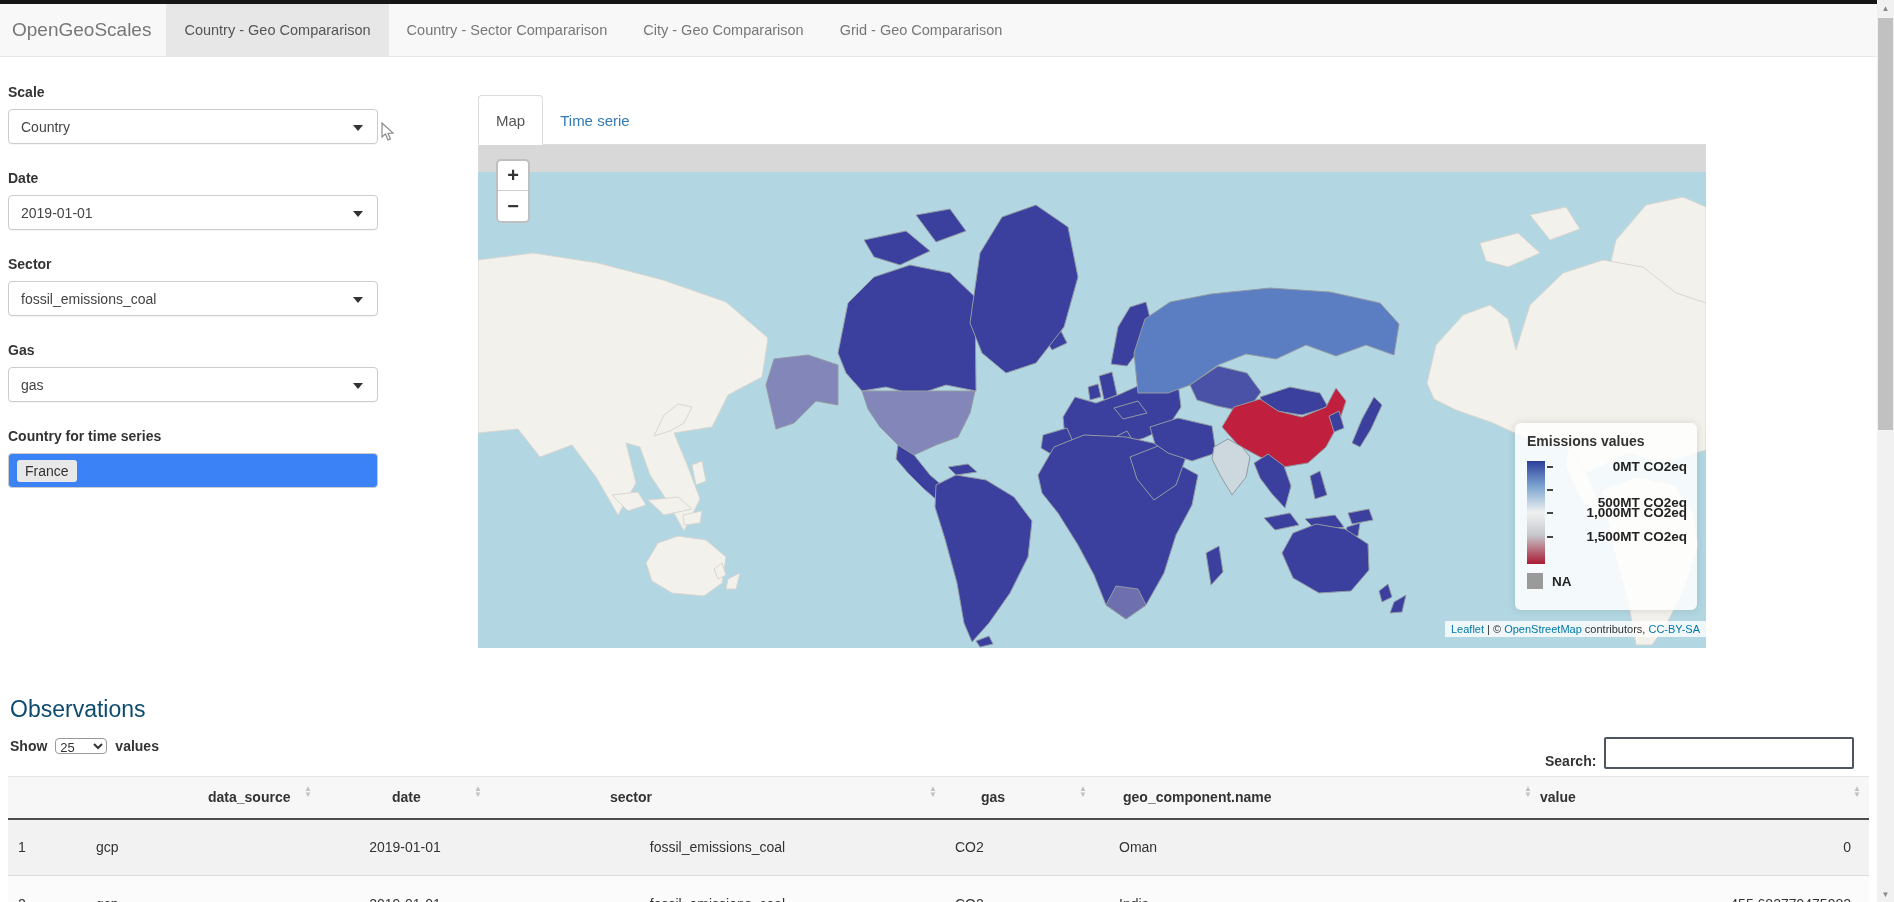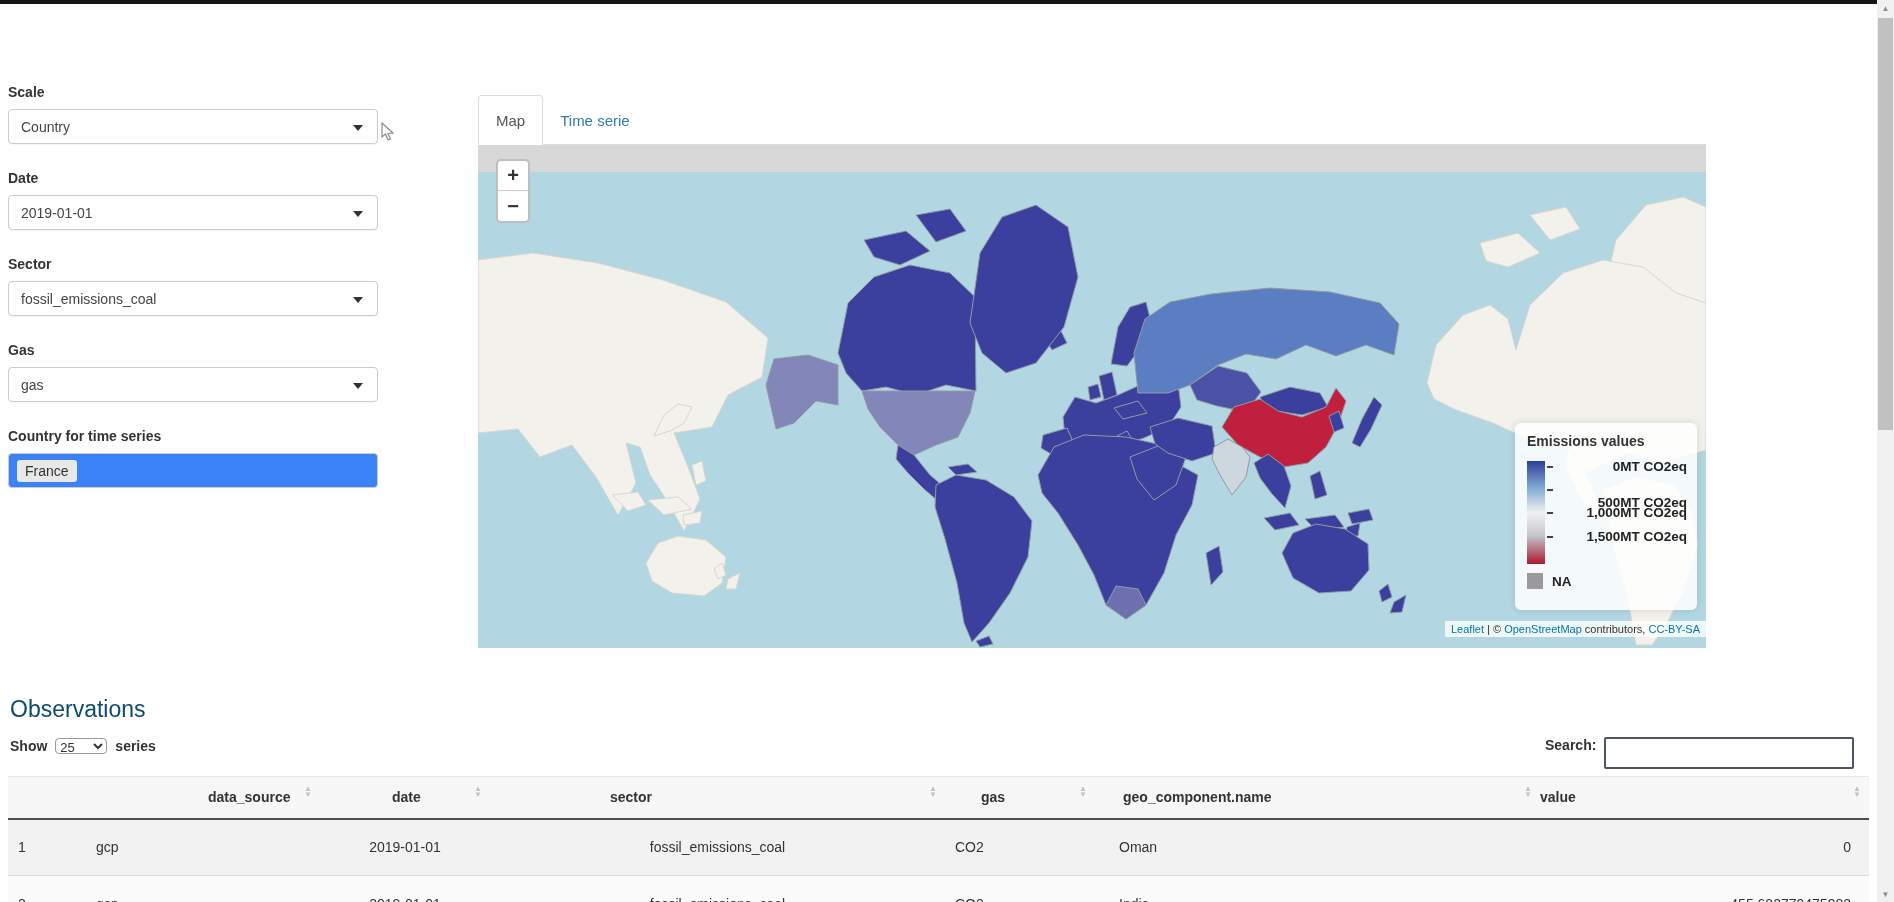--- a/index.html
+++ b/index.html
@@ -73,21 +73,21 @@
   .attribution { position:absolute; right:0; bottom:11px; background:rgba(255,255,255,0.8);
     padding:2px 6px; font-size:11px; color:#333; z-index:25; }
   .attribution a { color:#0078A8; text-decoration:none; }
 
   
   .obs-title { position:absolute; left:10px; top:696px; font-size:23px; font-weight:400; color:#0c4a6e; }
   .show-group { position:absolute; left:10px; top:738px; display:flex; align-items:center;
     gap:8px; font-size:14px; font-weight:bold; color:#333; }
   .show-group select { height:16px; width:52px; font-size:13px; border:1px solid #999;
     border-radius:4px; background:#fff; color:#333; }
-  .search-group { position:absolute; left:1545px; top:737px; display:flex; align-items:flex-start; gap:8px; }
+  .search-group { position:absolute; left:1545px; top:737px; display:flex; align-items:flex-end; gap:8px; }
   .search-label { font-size:14px; font-weight:bold; color:#333; }
   .search-input { width:250px; height:32px; border:2px solid #4d5560; border-radius:2px;
     font-size:14px; padding:0 6px; background:#fff; }
 
   
   .obs-table { position:absolute; left:8px; top:776px; width:1861px; border-collapse:collapse;
     font-size:14px; color:#333; }
   .obs-table thead th { background:#f7f7f7; border-top:1px solid #e5e5e5;
     border-bottom:2px solid #4d4d4d; font-weight:bold; height:42px; position:relative;
     text-align:left; }
@@ -111,20 +111,37 @@
     align-items:center; justify-content:center; font-size:8px; color:#8a8a8a; }
   .sb-up { top:0; } .sb-down { bottom:0; }
   .sb-thumb { position:absolute; left:1px; top:18px; width:15px; height:412px; background:#c1c1c1; }
 </style>
 </head>
 <body>
 
 <div id="page">
   <div class="top-strip"></div>
 
+  <div class="navbar">
+    <div class="brand">OpenGeoScales</div>
+    <ul class="nav-tabs-top">
+      <li class="active">
+          <a>Country - Geo Compararison</a>
+        </li>
+      <li>
+          <a>Country - Sector Compararison</a>
+        </li>
+      <li>
+          <a>City - Geo Compararison</a>
+        </li>
+      <li>
+          <a>Grid - Geo Compararison</a>
+        </li>
+    </ul>
+  </div>
 
   <div class="sidebar">
     <div class="form-group">
       <label class="control-label">Scale</label>
       <div class="select-box">
         <span>Country</span>
         <span class="caret-down"></span>
       </div>
     </div>
     <div class="form-group">
@@ -264,21 +281,21 @@
     <div class="attribution"><a>Leaflet</a><span> | © </span><a>OpenStreetMap</a><span> contributors, </span><a>CC-BY-SA</a></div>
   </div>
 
   <div class="obs-title">Observations</div>
 
   <div class="show-group">
     <span>Show</span>
     <select>
       <option>25</option>
     </select>
-    <span>series</span>
+    <span>values</span>
   </div>
 
   <div class="search-group">
     <span class="search-label">Search:</span>
     <input class="search-input" type="text" value="" style="">
   </div>
 
   <table class="obs-table">
     <colgroup>
       <col style="width:80px">

